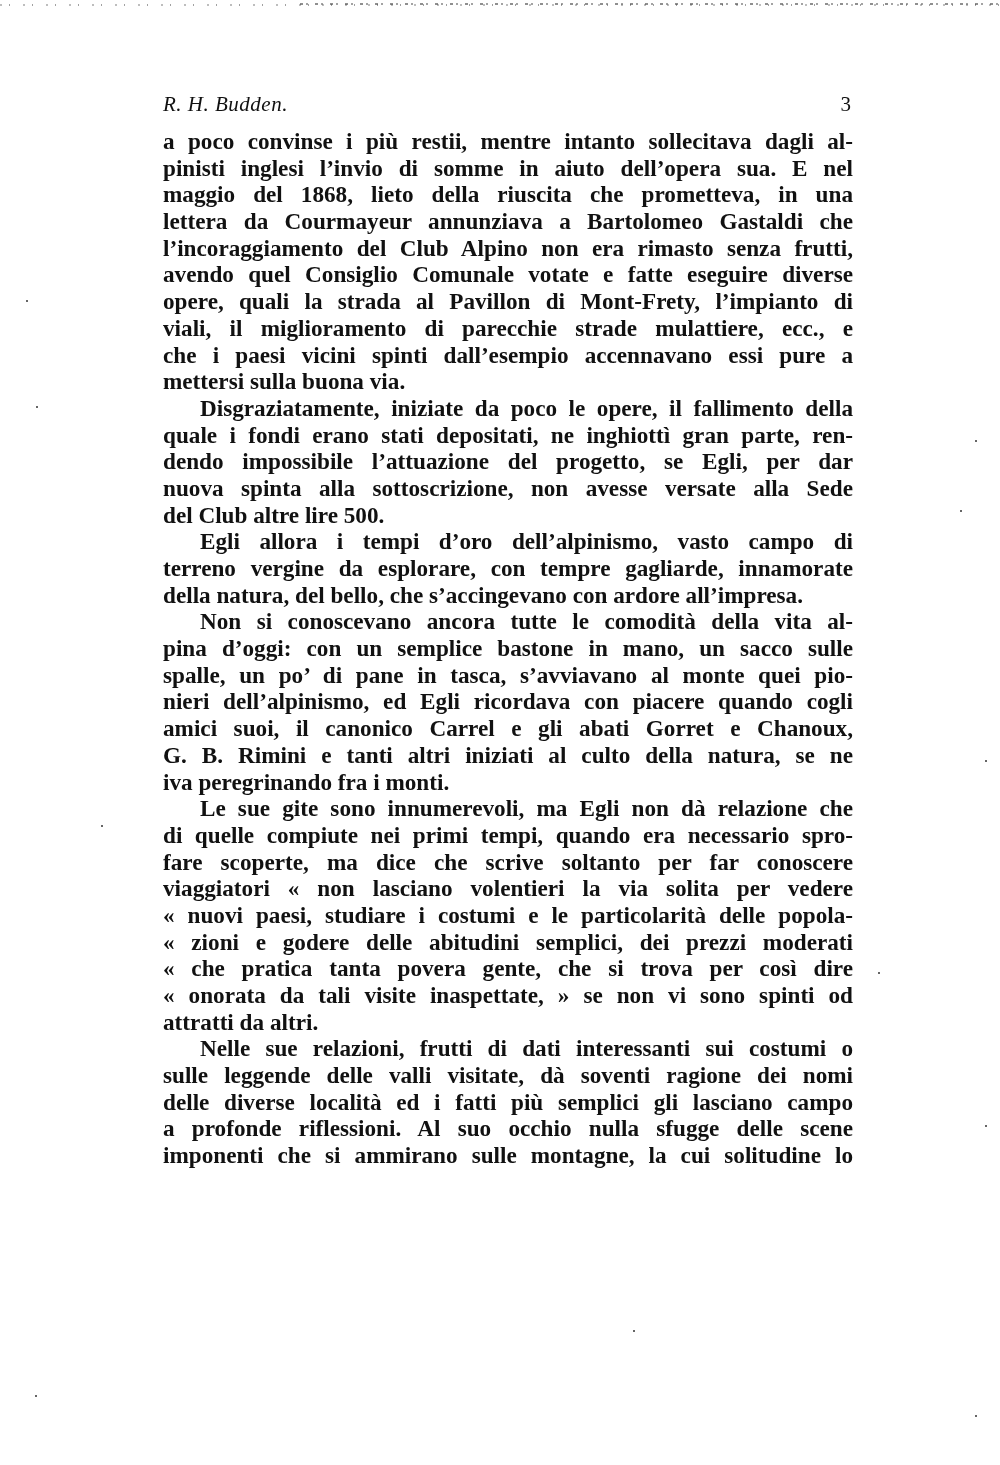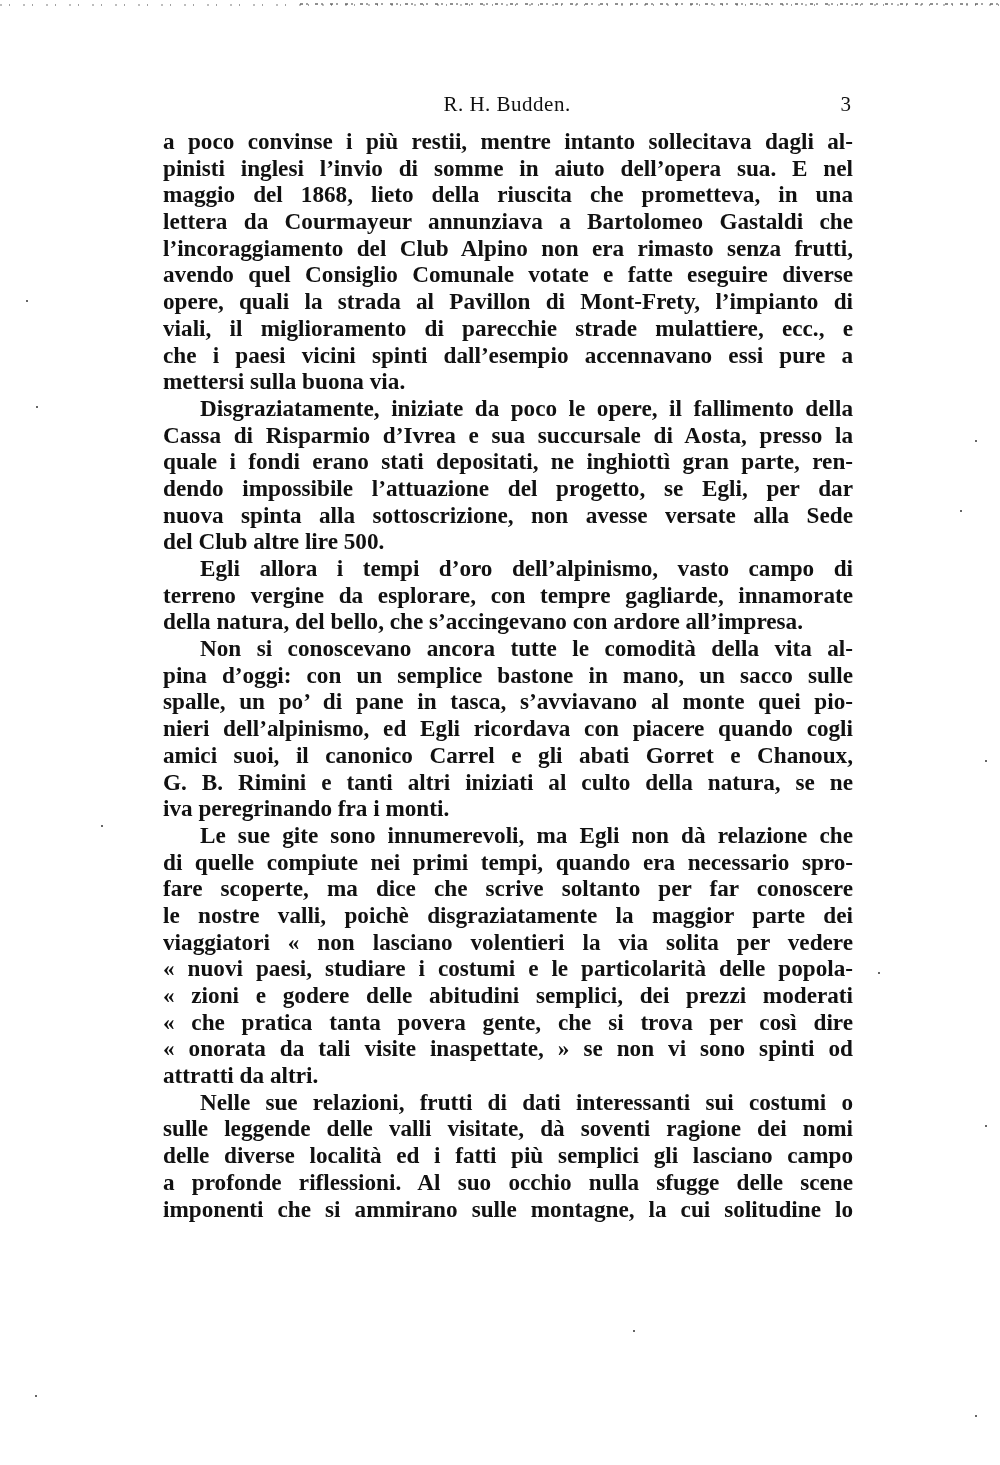--- a/index.html
+++ b/index.html
@@ -17,21 +17,21 @@
     .scanline.right {
       left: 300px; width: 700px; top: 3px;
       background: repeating-linear-gradient(90deg, #444 0 3px, transparent 3px 6px, #666 6px 8px, transparent 8px 15px);
       opacity: 0.6;
     }
     .running-head {
       position: absolute; top: 92px; left: 163px; width: 688px; height: 24px;
       font-family: "Liberation Serif", serif; font-size: 21px;
     }
     .running-title {
-      position: absolute; left: 0; right: 0; text-align: center; 
+      position: absolute; left: 0; right: 0; font-style: italic;
       letter-spacing: 0.5px;
     }
     .page-number { position: absolute; right: 0; top: 0; }
     .body-text {
       position: absolute; top: 128px; left: 163px; width: 690px;
       font-family: "Liberation Serif", serif;
       font-size: 23.2px; line-height: 26.7px;
       text-align: justify;
     }
     .body-text .line {
@@ -59,39 +59,37 @@
       <span class="line">pinisti inglesi l’invio di somme in aiuto dell’opera sua. E nel</span>
       <span class="line">maggio del 1868, lieto della riuscita che prometteva, in una</span>
       <span class="line">lettera da Courmayeur annunziava a Bartolomeo Gastaldi che</span>
       <span class="line">l’incoraggiamento del Club Alpino non era rimasto senza frutti,</span>
       <span class="line">avendo quel Consiglio Comunale votate e fatte eseguire diverse</span>
       <span class="line">opere, quali la strada al Pavillon di Mont-Frety, l’impianto di</span>
       <span class="line">viali, il miglioramento di parecchie strade mulattiere, ecc., e</span>
       <span class="line">che i paesi vicini spinti dall’esempio accennavano essi pure a</span>
       <span class="line last">mettersi sulla buona via.</span>
       <span class="line indent">Disgraziatamente, iniziate da poco le opere, il fallimento della</span>
-      <span class="line">Cassa di Risparmio d’Ivrea e sua succursale di Aosta, presso la</span>
       <span class="line">quale i fondi erano stati depositati, ne inghiottì gran parte, ren-</span>
       <span class="line">dendo impossibile l’attuazione del progetto, se Egli, per dar</span>
       <span class="line">nuova spinta alla sottoscrizione, non avesse versate alla Sede</span>
       <span class="line last">del Club altre lire 500.</span>
       <span class="line indent">Egli allora i tempi d’oro dell’alpinismo, vasto campo di</span>
       <span class="line">terreno vergine da esplorare, con tempre gagliarde, innamorate</span>
       <span class="line last">della natura, del bello, che s’accingevano con ardore all’impresa.</span>
       <span class="line indent">Non si conoscevano ancora tutte le comodità della vita al-</span>
       <span class="line">pina d’oggi: con un semplice bastone in mano, un sacco sulle</span>
       <span class="line">spalle, un po’ di pane in tasca, s’avviavano al monte quei pio-</span>
       <span class="line">nieri dell’alpinismo, ed Egli ricordava con piacere quando cogli</span>
       <span class="line">amici suoi, il canonico Carrel e gli abati Gorret e Chanoux,</span>
       <span class="line">G. B. Rimini e tanti altri iniziati al culto della natura, se ne</span>
       <span class="line last">iva peregrinando fra i monti.</span>
       <span class="line indent">Le sue gite sono innumerevoli, ma Egli non dà relazione che</span>
       <span class="line">di quelle compiute nei primi tempi, quando era necessario spro-</span>
       <span class="line">fare scoperte, ma dice che scrive soltanto per far conoscere</span>
-      <span class="line">le nostre valli, poichè disgraziatamente la maggior parte dei</span>
       <span class="line">viaggiatori « non lasciano volentieri la via solita per vedere</span>
       <span class="line">« nuovi paesi, studiare i costumi e le particolarità delle popola-</span>
       <span class="line">« zioni e godere delle abitudini semplici, dei prezzi moderati</span>
       <span class="line">« che pratica tanta povera gente, che si trova per così dire</span>
       <span class="line">« onorata da tali visite inaspettate, » se non vi sono spinti od</span>
       <span class="line last">attratti da altri.</span>
       <span class="line indent">Nelle sue relazioni, frutti di dati interessanti sui costumi o</span>
       <span class="line">sulle leggende delle valli visitate, dà soventi ragione dei nomi</span>
       <span class="line">delle diverse località ed i fatti più semplici gli lasciano campo</span>
       <span class="line">a profonde riflessioni. Al suo occhio nulla sfugge delle scene</span>

